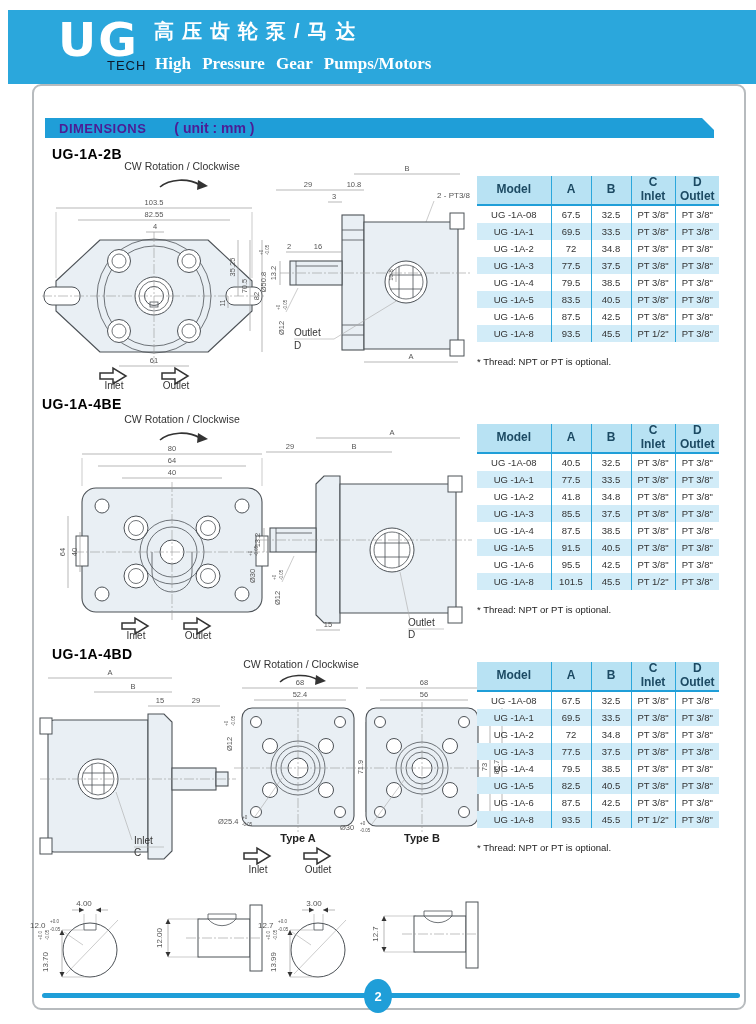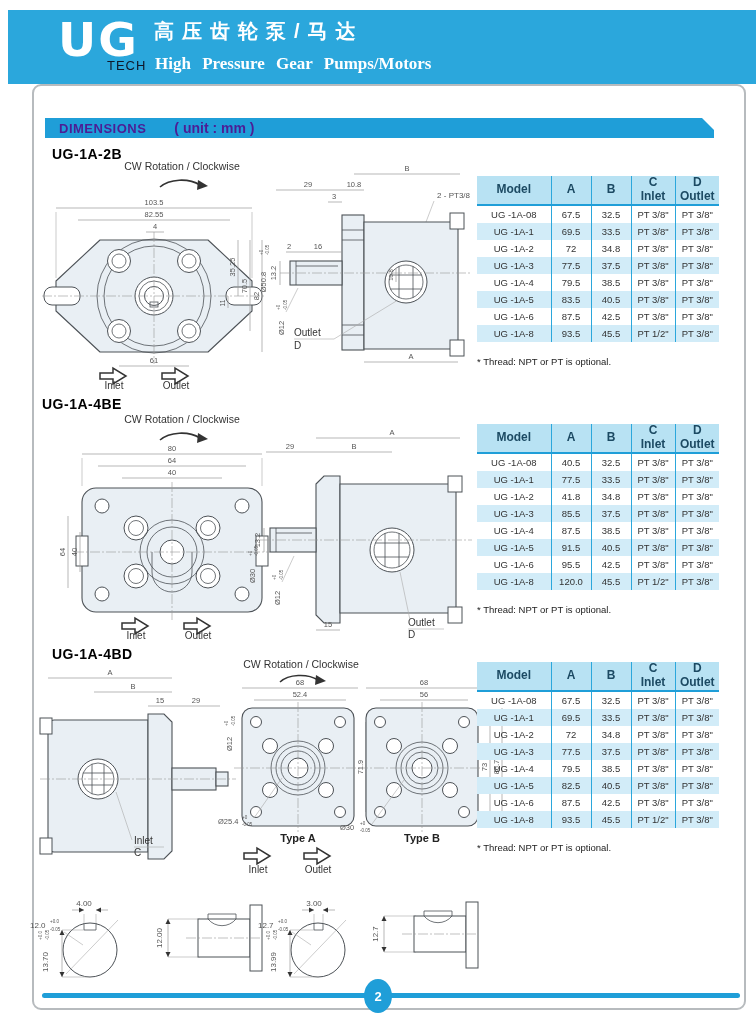--- a/index.html
+++ b/index.html
@@ -420,21 +420,21 @@
           </tr>
           <tr>
             <td>UG -1A-6</td>
             <td>95.5</td>
             <td>42.5</td>
             <td>PT 3/8"</td>
             <td>PT 3/8"</td>
           </tr>
           <tr>
             <td>UG -1A-8</td>
-            <td>120.0</td>
+            <td>101.5</td>
             <td>45.5</td>
             <td>PT 1/2"</td>
             <td>PT 3/8"</td>
           </tr>
         </tbody>
     </table>
     <div class="note">* Thread: NPT or PT is optional.</div>
   </div>
 
   <div class="sec-title" style="left:52px;top:646px">UG-1A-4BD</div>

